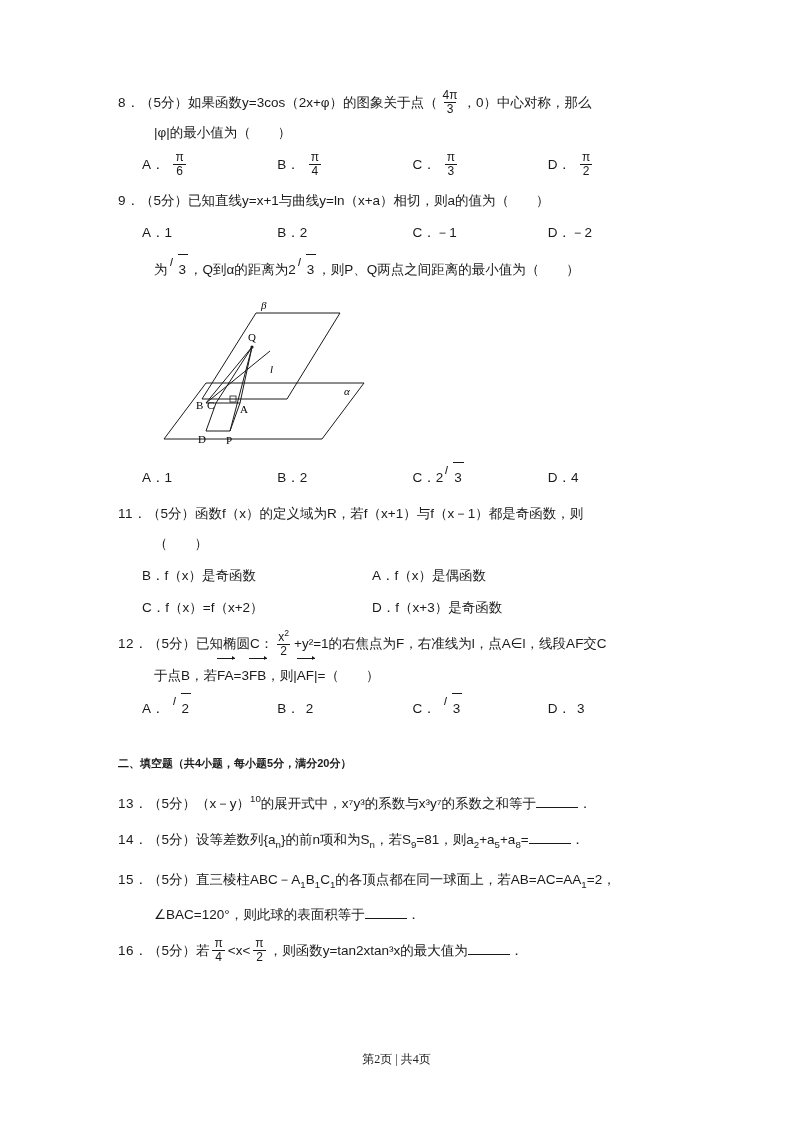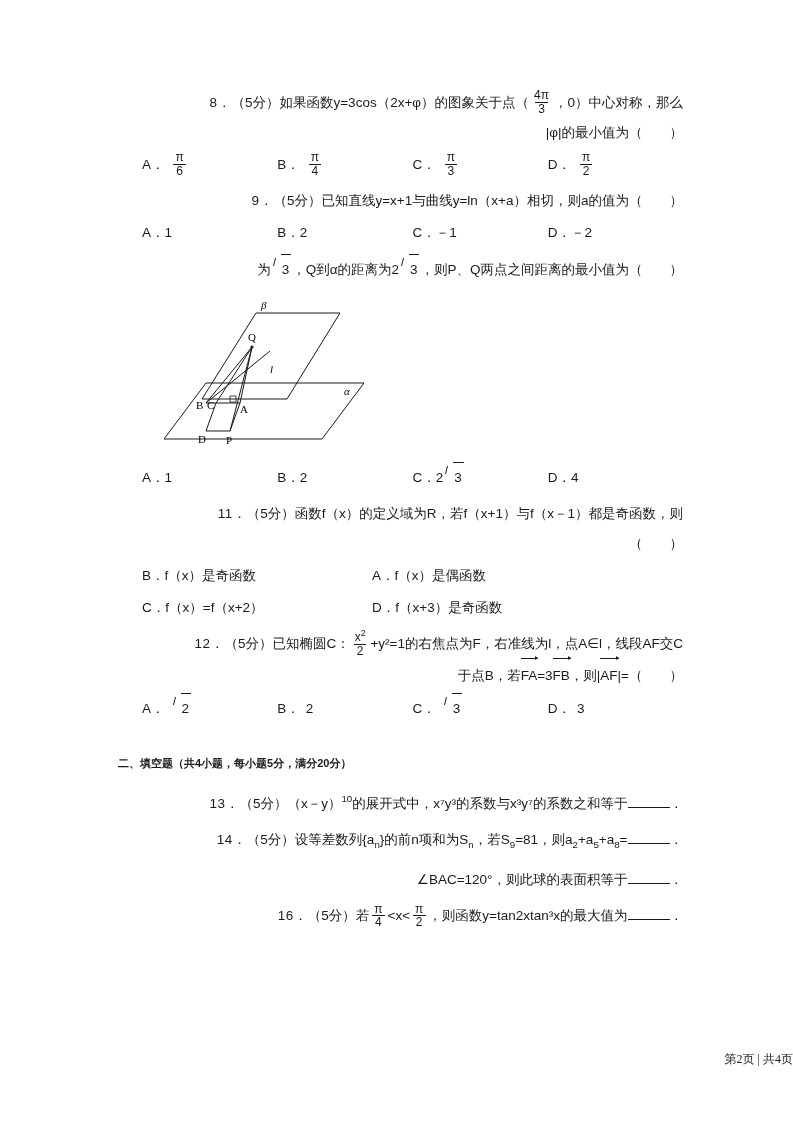--- a/index.html
+++ b/index.html
@@ -15,21 +15,20 @@
     width:793px;height:1122px;
     box-sizing:border-box;
     padding:88px 110px 0 118px;
   }
   .q{ margin-bottom:6px; }
   .qline{
     display:block;
     font-size:13.5px;
     line-height:30px;
     white-space:nowrap;
-    text-align:right;
   }
   .qnum{ letter-spacing:0.5px; }
   .indent{ padding-left:36px; }
   .opts{
     display:flex;
     font-size:13.5px;
     line-height:30px;
     padding-left:24px;
     margin-top:2px;
   }
@@ -91,21 +90,21 @@
     margin:26px 0 8px 0;
     line-height:26px;
   }
   .fillline{ border-bottom:1px solid #1a1a1a; display:inline-block; width:42px; }
   .figure{
     margin:6px 0 2px 26px;
   }
   .footer{
     position:absolute;
     left:0;right:0;bottom:54px;
-    text-align:right;
+    text-align:center;
     font-size:12px;
     color:#222;
     font-family:"Liberation Serif",serif;
   }
 </style>
 </head>
 <body>
 
 <div class="page">
 
@@ -262,20 +261,23 @@
     </div>
   </div>
 
   <div class="q">
     <div class="qline">
       <span class="qnum">14．</span><span>（5分）</span><span>设等差数列{a</span><sub>n</sub><span>}的前n项和为S</span><sub>n</sub><span>，若S</span><sub>9</sub><span>=81，则a</span><sub>2</sub><span>+a</span><sub>5</sub><span>+a</span><sub>8</sub><span>=</span><span class="fillline"></span><span>．</span>
     </div>
   </div>
 
   <div class="q">
+    <div class="qline">
+      <span class="qnum">15．</span><span>（5分）</span><span>直三棱柱ABC－A</span><sub>1</sub><span>B</span><sub>1</sub><span>C</span><sub>1</sub><span>的各顶点都在同一球面上，若AB=AC=AA</span><sub>1</sub><span>=2，</span>
+    </div>
     <div class="qline indent">
       <span>∠BAC=120°，则此球的表面积等于</span><span class="fillline"></span><span>．</span>
     </div>
   </div>
 
   <div class="q">
     <div class="qline">
       <span class="qnum">16．</span><span>（5分）</span><span>若</span><span class="frac">
           <span class="num">π</span>
           <span class="den">4</span>

